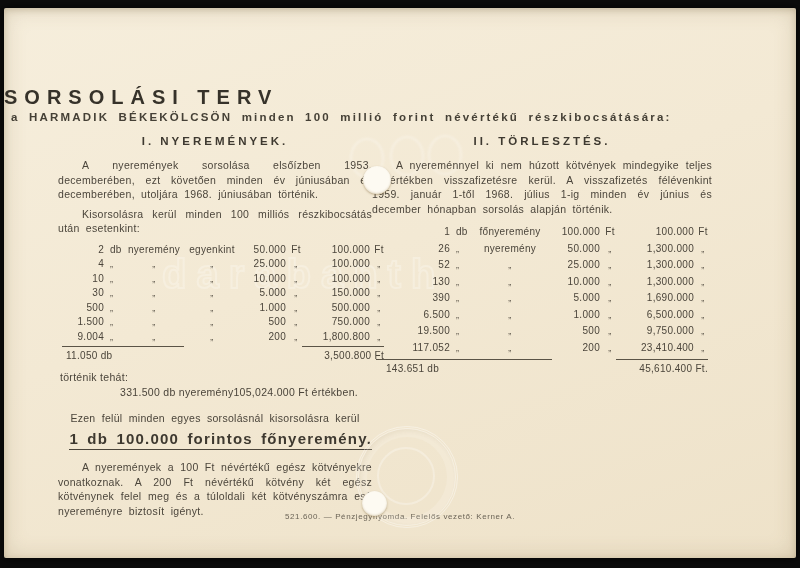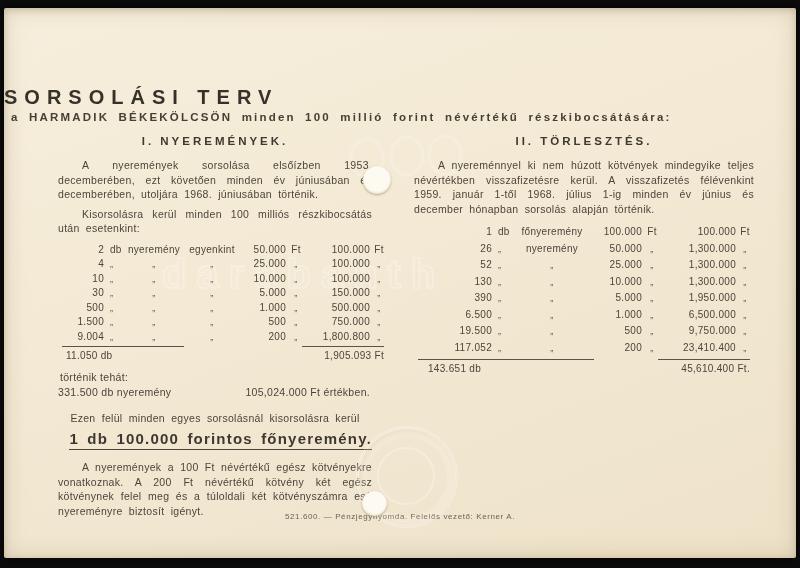--- a/index.html
+++ b/index.html
@@ -20,21 +20,21 @@
     position:absolute;top:78px;left:0;width:100%;text-align:left;
     font-size:20px;font-weight:bold;letter-spacing:7px;color:#36322a;
   }
   .subtitle{
     position:absolute;top:103px;left:7px;width:100%;text-align:left;
     font-size:11.5px;font-weight:bold;letter-spacing:2.2px;word-spacing:4px;color:#454036;
   }
   
   .columns{
     position:absolute;top:127px;left:54px;width:696px;
-    display:flex;gap:42px;align-items:flex-start;
+    display:flex;align-items:flex-start;
   }
   .col-left{width:314px;}
   .col-right{width:340px;}
   .col-heading{
     text-align:center;font-size:11.5px;font-weight:bold;letter-spacing:3px;
     color:#3e3930;margin:0 0 11px 0;
   }
   p.body{
     font-size:10.5px;line-height:14.5px;margin:0 0 5px 0;
     text-align:justify;text-indent:24px;
@@ -54,21 +54,21 @@
   .tt{text-align:right;}
   .ditto{font-size:9px;opacity:.85;}
   .total-row{display:grid;margin-top:1px;height:16px;align-items:baseline;font-size:10px;}
   .rule{border-top:1.2px solid #5a5346;padding-top:3px;}
   .tot-count-l{grid-column:1/4;text-align:left;padding-left:4px;}
   .tot-val-l{grid-column:7/9;text-align:right;}
   .tot-count-r{grid-column:1/4;text-align:left;padding-left:10px;}
   .tot-val-r{grid-column:6/8;text-align:right;}
   
   .sum-label{font-size:10.5px;margin:9px 0 3px 2px;letter-spacing:.3px;}
-  .sum-row{display:flex;justify-content:space-between;font-size:10.5px;letter-spacing:.3px;margin:0 2px 0 0;}
+  .sum-row{display:flex;justify-content:flex-end;font-size:10.5px;letter-spacing:.3px;margin:0 14px 0 0;}
   .extra-line{text-align:center;font-size:10.5px;letter-spacing:.3px;word-spacing:3px;margin:14px 0 6px 0;}
   .grand{
     text-align:right;margin:2px 0 10px 0;
   }
   .grand span{
     display:inline-block;font-size:15px;font-weight:bold;letter-spacing:1.2px;word-spacing:3px;
     color:#3e3930;border-bottom:1.6px solid #4a443a;padding-bottom:2px;
   }
   
   .footer{
@@ -188,21 +188,21 @@
           <span class="td1 ditto">„</span>
           <span class="td2 ditto">„</span>
           <span class="td3 ditto">„</span>
           <span class="tv">200</span>
           <span class="tvu ditto">„</span>
           <span class="tt">1,800.800</span>
           <span class="ttu ditto">„</span>
         </div>
         <div class="total-row left-grid">
           <span class="tot-count-l rule">11.050 db</span>
-          <span class="tot-val-l rule">1,905.093 Ft</span>
+          <span class="tot-val-l rule">3,500.800 Ft</span>
         </div>
       </div>
 
       <div class="sum-label">történik tehát:</div>
       <div class="sum-row">
         <span>331.500 db nyeremény</span>
         <span>105,024.000 Ft értékben.</span>
       </div>
 
       <div class="extra-line">Ezen felül minden egyes sorsolásnál kisorsolásra kerül</div>
@@ -254,21 +254,21 @@
           <span class="tvu ditto">„</span>
           <span class="tt">1,300.000</span>
           <span class="ttu ditto">„</span>
         </div>
         <div class="prow right-grid">
           <span class="tc">390</span>
           <span class="td1 ditto">„</span>
           <span class="td2 ditto">„</span>
           <span class="tv">5.000</span>
           <span class="tvu ditto">„</span>
-          <span class="tt">1,950.000</span>
+          <span class="tt">1,690.000</span>
           <span class="ttu ditto">„</span>
         </div>
         <div class="prow right-grid">
           <span class="tc">6.500</span>
           <span class="td1 ditto">„</span>
           <span class="td2 ditto">„</span>
           <span class="tv">1.000</span>
           <span class="tvu ditto">„</span>
           <span class="tt">6,500.000</span>
           <span class="ttu ditto">„</span>

